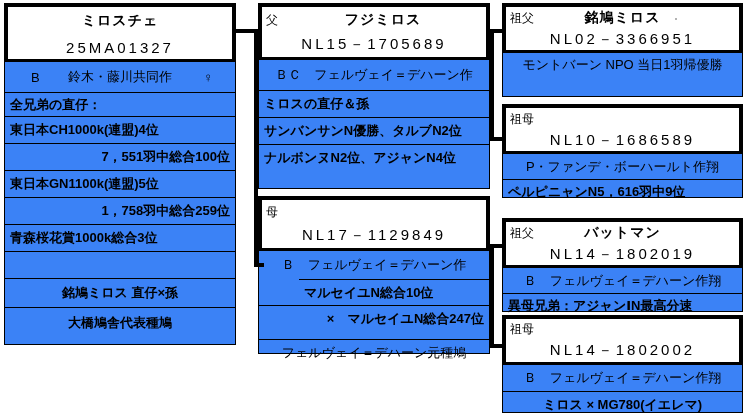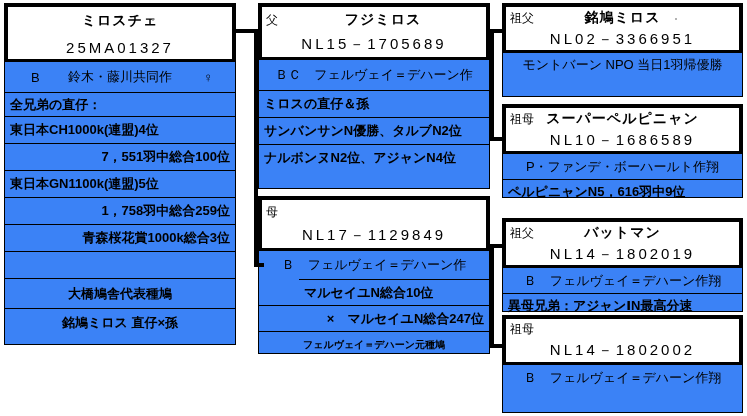--- a/index.html
+++ b/index.html
@@ -94,31 +94,31 @@
         </div>
         <div class="row right" style="height: 27px; font-size: 13px; font-weight: bold;">
           <span>7，551羽中総合100位</span>
         </div>
         <div class="row left" style="height: 27px; font-size: 13px; font-weight: bold;">
           <span>東日本GN1100k(連盟)5位</span>
         </div>
         <div class="row right" style="height: 27px; font-size: 13px; font-weight: bold;">
           <span>1，758羽中総合259位</span>
         </div>
-        <div class="row left" style="height: 27px; font-size: 13px; font-weight: bold; justify-content: flex-end;">
+        <div class="row left" style="height: 27px; font-size: 13px; font-weight: bold;">
           <span>青森桜花賞1000k総合3位</span>
         </div>
         <div class="row center" style="height: 27px; font-size: 13px;">
           <span></span>
         </div>
+        <div class="row center" style="height: 29px; font-size: 13px; font-weight: bold;">
+          <span>銘鳩ミロス 直仔×孫</span>
+        </div>
         <div class="row center" style="height: 30px; font-size: 13px; font-weight: bold;">
           <span>大橋鳩舎代表種鳩</span>
-        </div>
-        <div class="row center" style="height: 29px; font-size: 13px; font-weight: bold;">
-          <span>銘鳩ミロス 直仔×孫</span>
         </div>
       </div>
   </div>
 
   <div class="card" id="father-card">
     <div class="hdr">
       <div class="hdr-row" style="height:25px;">
         <span class="hdr-tag" style="font-size:12px;">父</span>
         <span class="hdr-name" style="font-size:14px;margin-left:18px;">フジミロス</span>
       </div>
@@ -155,21 +155,21 @@
     <div id="mother-rows">
         <div class="row center" style="height: 28px; font-size: 13px;">
           <span>Ｂ　フェルヴェイ＝デハーン作</span>
         </div>
         <div class="row left" style="height: 26px; font-size: 13px; font-weight: bold; margin-left: 40px;">
           <span>マルセイユN総合10位</span>
         </div>
         <div class="row right" style="height: 26px; font-size: 13px; font-weight: bold;">
           <span>×　マルセイユN総合247位</span>
         </div>
-        <div class="row center" style="height: 26px; font-size: 10px; font-weight: bold;">
+        <div class="row center" style="height: 26px; font-size: 13px; font-weight: normal; margin-top: 8px;">
           <span>フェルヴェイ＝デハーン元種鳩</span>
         </div>
       </div>
   </div>
 
   <div class="card" id="gf1-card">
     <div class="hdr">
       <div class="hdr-row" style="height:22px;">
         <span class="hdr-tag" style="font-size:12px;">祖父</span>
         <span class="hdr-name" style="font-size:14px;">銘鳩ミロス</span>
@@ -183,21 +183,20 @@
         <div class="row center" style="height: 24px; font-size: 13px;">
           <span>モントバーン NPO 当日1羽帰優勝</span>
         </div>
       </div>
   </div>
 
   <div class="card" id="gm1-card">
     <div class="hdr">
       <div class="hdr-row" style="height:22px;">
         <span class="hdr-tag" style="font-size:12px;">祖母</span>
-        <span class="hdr-name" style="font-size:14px;">スーパーペルピニャン</span>
       </div>
       <div class="hdr-row" style="height:21px;">
         <span class="hdr-id" style="font-size:15px;">NL10－1686589</span>
       </div>
     </div>
     <div id="gp1-rows">
         <div class="row center" style="height: 25px; font-size: 13px;">
           <span>P・ファンデ・ボーハールト作翔</span>
         </div>
         <div class="row left" style="height: 24px; font-size: 13px; font-weight: bold;">
@@ -232,20 +231,23 @@
         <span class="hdr-tag" style="font-size:12px;">祖母</span>
         <span class="hdr-name" style="font-size:14px;"></span>
       </div>
       <div class="hdr-row" style="height:23px;">
         <span class="hdr-id" style="font-size:15px;">NL14－1802002</span>
       </div>
     </div>
     <div id="gp3-rows">
         <div class="row center" style="height: 26px; font-size: 13px;">
           <span>Ｂ　フェルヴェイ＝デハーン作翔</span>
+        </div>
+        <div class="row center" style="height: 26px; font-size: 13px; font-weight: bold;">
+          <span>ミロス × MG780(イエレマ)</span>
         </div>
       </div>
   </div>
 
   <div class="conn" style="left:236px; top:29px;  width:22px; height:4px;"></div>
   <div class="conn" style="left:254px; top:29px;  width:4px;  height:238px;"></div>
   <div class="conn" style="left:236px; top:29px;  width:4px;  height:4px;"></div>
   <div class="conn" style="left:254px; top:263px; width:10px; height:4px;"></div>
 
   <div class="conn" style="left:490px; top:29px;  width:12px; height:4px;"></div>

